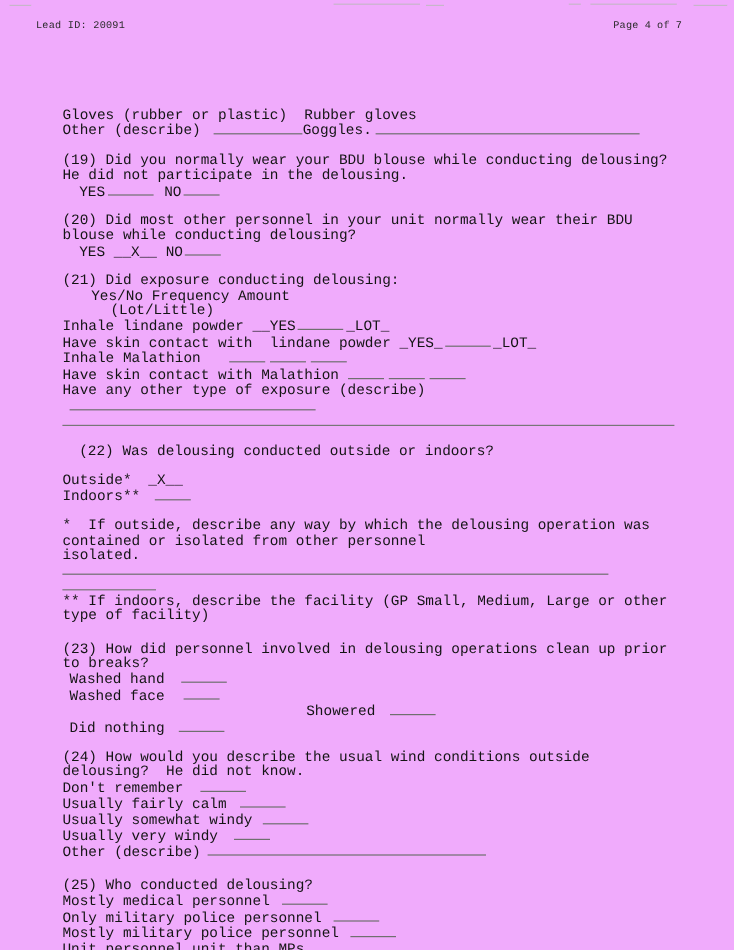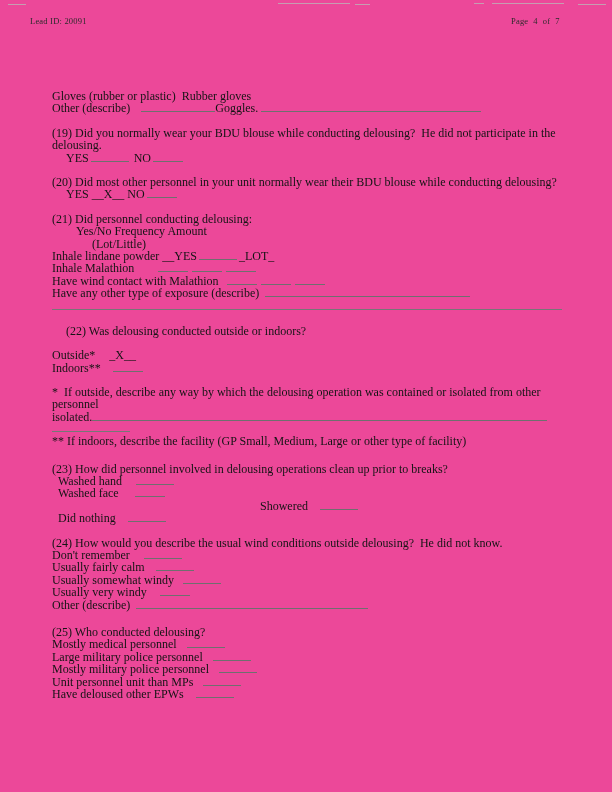--- a/index.html
+++ b/index.html
@@ -4,22 +4,22 @@
 <style>
   html, body {
     margin: 0;
     padding: 0;
     background: #ffffff;
   }
   .page {
     position: relative;
     width: 612px;
     height: 792px;
-    background: #ec4899;
-    font-family: Liberation Serif, serif;
+    background: #f0abfc;
+    font-family: Liberation Mono, monospace;
     color: #1a1a1a;
     overflow: hidden;
   }
 
   
   .scan-artifact {
     position: absolute;
     background: #b9b9b9;
     height: 1px;
     opacity: .75;
@@ -122,30 +122,31 @@
     <div class="ln"><span>(19)</span> <span>Did you normally wear your BDU blouse while conducting delousing?  He did not participate in the delousing.</span></div>
     <div class="ln ind1"><span>YES</span><span class="u u-m"></span> <span>NO</span><span class="u u-s"></span></div>
 
     <div class="gap-md"></div>
 
     <div class="ln"><span>(20)</span> <span>Did most other personnel in your unit normally wear their BDU blouse while conducting delousing?</span></div>
     <div class="ln ind1"><span>YES</span> <span>__X__</span> <span>NO</span><span class="u u-s"></span></div>
 
     <div class="gap-md"></div>
 
-    <div class="ln"><span>(21)</span> <span>Did personnel conducting delousing:</span></div>
+    <div class="ln"><span>(21)</span> <span>Did exposure conducting delousing:</span></div>
     <div class="ln ind2">Yes/No Frequency Amount</div>
     <div class="ln ind3">(Lot/Little)</div>
 
     <div class="ln"><span>Inhale lindane powder</span> <span>__YES</span><span class="u u-m"></span><span>_LOT_</span></div>
 
+    <div class="ln"><span>Have skin contact with  lindane powder</span> <span>_YES_</span><span class="u u-m"></span><span>_LOT_</span></div>
 
     <div class="ln"><span>Inhale Malathion</span><span class="u u-s" style="margin-left:24px;"></span><span class="u u-s"></span><span class="u u-s"></span></div>
 
-    <div class="ln"><span>Have wind contact with Malathion</span><span class="u u-s" style="margin-left:8px;"></span><span class="u u-s"></span><span class="u u-s"></span></div>
+    <div class="ln"><span>Have skin contact with Malathion</span><span class="u u-s" style="margin-left:8px;"></span><span class="u u-s"></span><span class="u u-s"></span></div>
 
     <div class="ln"><span>Have any other type of exposure (describe)</span><span class="rule-inline" style="width:205px;margin-left:6px;"></span></div>
 
     <div class="sep"></div>
 
     <div class="gap-lg"></div>
 
     <div class="ln ind1"><span>(22)</span> <span>Was delousing conducted outside or indoors?</span></div>
 
     <div class="gap-md"></div>
@@ -176,19 +177,19 @@
     <div class="ln"><span>Don't remember</span><span class="u u-m" style="margin-left:14px;"></span></div>
     <div class="ln"><span>Usually fairly calm</span><span class="u u-m" style="margin-left:11px;"></span></div>
     <div class="ln"><span>Usually somewhat windy</span><span class="u u-m" style="margin-left:9px;"></span></div>
     <div class="ln"><span>Usually very windy</span><span class="u u-s" style="margin-left:13px;"></span></div>
     <div class="ln"><span>Other (describe)</span><span class="rule-inline" style="width:232px;margin-left:6px;"></span></div>
 
     <div class="gap-lg"></div>
 
     <div class="ln"><span>(25)</span> <span>Who conducted delousing?</span></div>
     <div class="ln"><span>Mostly medical personnel</span><span class="u u-m" style="margin-left:10px;"></span></div>
-    <div class="ln"><span>Large military police personnel</span><span class="u u-m" style="margin-left:10px;"></span></div>
+    <div class="ln"><span>Only military police personnel</span><span class="u u-m" style="margin-left:10px;"></span></div>
     <div class="ln"><span>Mostly military police personnel</span><span class="u u-m" style="margin-left:10px;"></span></div>
     <div class="ln"><span>Unit personnel unit than MPs</span><span class="u u-m" style="margin-left:10px;"></span></div>
     <div class="ln"><span>Have deloused other EPWs</span><span class="u u-m" style="margin-left:12px;"></span></div>
 
   </div>
 </div>
 
 </body></html>

